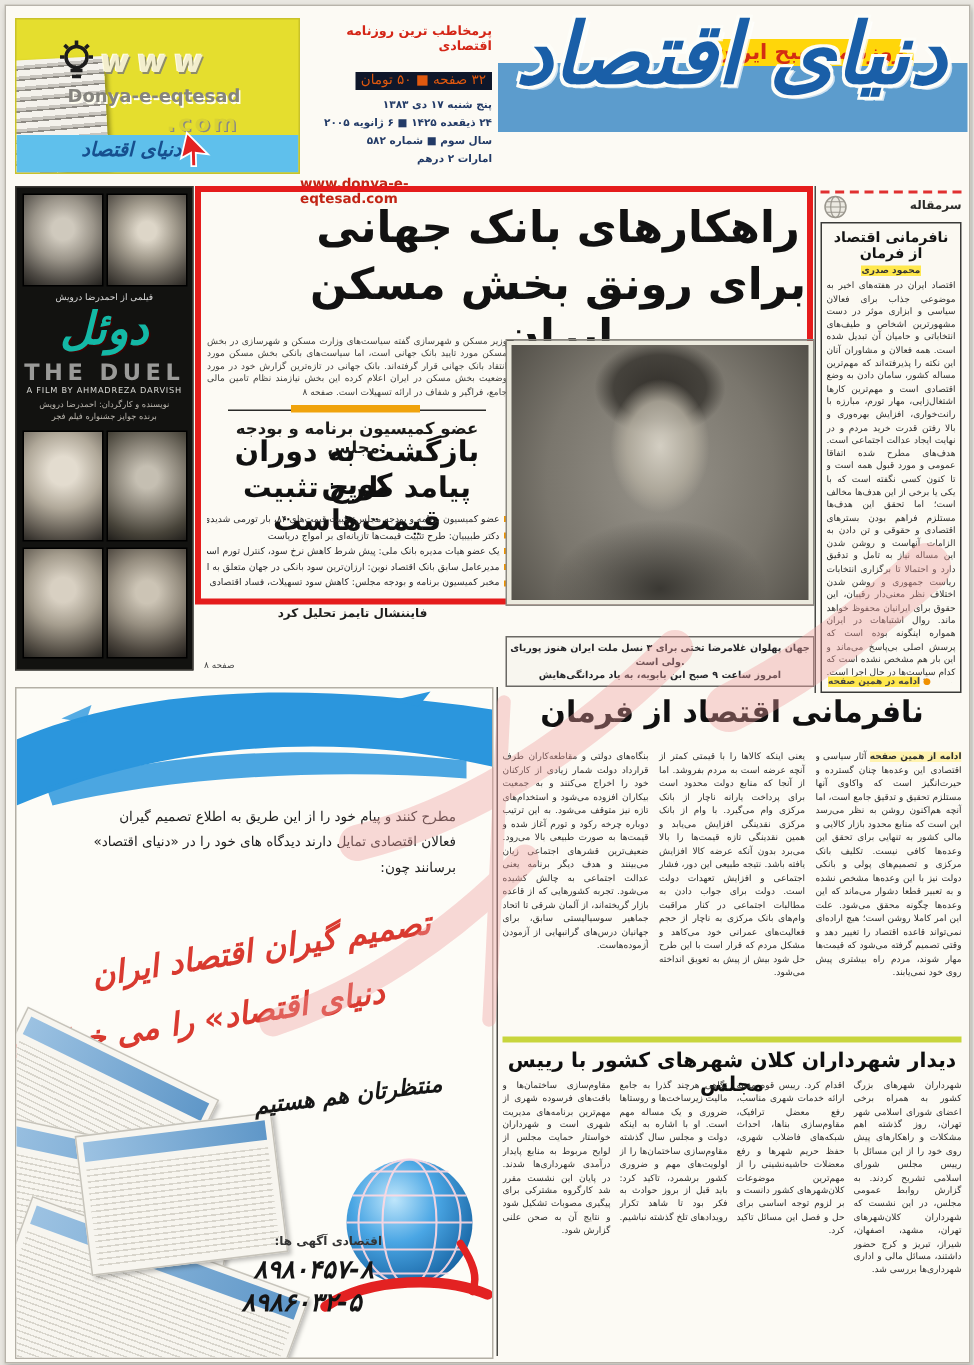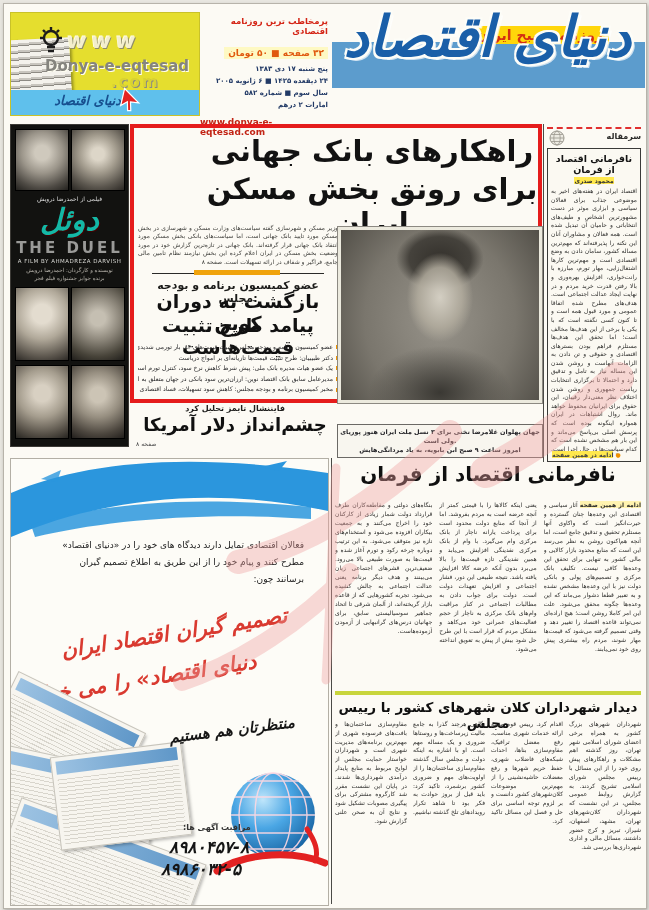--- a/index.html
+++ b/index.html
@@ -9,32 +9,32 @@
   .abs{position:absolute;}
   .vrule{position:absolute;width:1px;background:#4a4a46;}
 
   
   .webad{position:absolute;left:10px;top:12px;width:188px;height:102px;background:#e5de2e;overflow:hidden;border:1px solid #c9c229;}
   .papers-stack{position:absolute;left:-6px;top:26px;width:66px;height:76px;transform:rotate(-3deg);
     background:repeating-linear-gradient(178deg,#f4f2ec 0 4px,#c9c6bf 4px 6px,#8d8a83 6px 7px);
     box-shadow:2px 2px 3px rgba(0,0,0,.35);}
   .www{position:absolute;left:56px;top:16px;font-size:21px;font-weight:bold;letter-spacing:5px;color:#f3eecd;
     text-shadow:1px 1px 0 #8f8d6a,-1px -1px 0 #fffde0;transform:skewX(-8deg);}
-  .domain{position:absolute;left:34px;top:44px;width:152px;font-size:15px;font-weight:bold;color:#85847e;
+  .domain{position:absolute;left:34px;top:44px;width:152px;font-size:12px;font-weight:bold;color:#85847e;
     text-shadow:1px 1px 0 #fffef0;letter-spacing:0;}
   .tld{position:absolute;left:100px;top:60px;font-size:15px;font-weight:bold;color:#d9d232;
     text-shadow:1px 1px 0 #8a8a84;letter-spacing:2px;}
   .webad-strip{position:absolute;left:0;bottom:0;width:188px;height:25px;background:#5fc0ec;}
   .strip-logo{position:absolute;right:78px;top:3px;font-size:13px;font-weight:bold;font-style:italic;color:#174f8f;}
   .cursor-svg{position:absolute;left:104px;top:-6px;}
 
   
   .infocol{position:absolute;left:200px;top:16px;width:128px;height:100px;text-align:right;}
   .tagline{font-size:8.5px;font-weight:bold;color:#d42516;margin-bottom:5px;}
-  .chip{display:inline-block;background:#fef9c3;color:#e0590f;font-weight:bold;font-size:9px;padding:1px 4px;margin-bottom:4px;}
+  .chip{display:inline-block;background:#0f172a;color:#e0590f;font-weight:normal;font-size:9px;padding:1px 4px;margin-bottom:4px;}
   .iline{font-size:7px;font-weight:bold;color:#223a66;line-height:12px;}
   .site{font-size:9px;font-weight:bold;color:#c22415;margin-top:6px;text-align:left;}
 
   
   .masthead{position:absolute;left:330px;top:12px;width:315px;height:104px;}
   .mast-strip{position:absolute;left:2px;top:30px;width:313px;height:46px;background:#5c9ccd;}
   .mast-title{position:absolute;left:0;top:-8px;width:315px;text-align:center;font-size:56px;font-weight:bold;font-style:italic;
     color:#1a5fa8;text-shadow:-2px -2px 0 #fdfdf8,2px -2px 0 #fdfdf8,-2px 2px 0 #fdfdf8,2px 2px 0 #fdfdf8,3px 3px 0 rgba(255,255,255,.7);}
   .mast-badge{position:absolute;left:140px;top:14px;background:#ffd60a;color:#d42d12;font-size:14px;font-weight:bold;padding:1px 6px;}
 
@@ -198,21 +198,20 @@
     </div>
   </div>
 
   <div class="photo"></div>
   <div class="capbox">
     <div class="capline">جهان پهلوان غلامرضا تختی برای ۳ نسل ملت ایران هنوز پوریای ولی است.</div>
     <div class="capline">امروز ساعت ۹ صبح ابن بابویه، به یاد مردانگی‌هایش</div>
   </div>
 
   <div class="ftk">فایننشال تایمز تحلیل کرد</div>
-  <div class="fth">چشم‌انداز دلار آمریکا</div>
   <div class="ftp">صفحه ۸</div>
 
   <div class="ed-dash"></div>
   <svg class="ed-globe" width="16" height="16" viewBox="0 0 16 16">
     <circle cx="8" cy="8" r="7" fill="#eceae2" stroke="#9a978e" stroke-width="1"></circle>
     <ellipse cx="8" cy="8" rx="3.2" ry="7" fill="none" stroke="#9a978e" stroke-width=".8"></ellipse>
     <path d="M1 8h14M2.2 4.5h11.6M2.2 11.5h11.6" stroke="#9a978e" stroke-width=".8"></path>
   </svg>
   <div class="ed-label">سرمقاله</div>
   <div class="edbox">
@@ -223,22 +222,22 @@
   </div>
 
   <div class="adbox">
     <svg class="abs" style="left:0;top:0" width="317" height="120" viewBox="0 0 317 120">
       <path d="M0 34 C70 4 170 -8 317 14 L317 52 C200 26 90 40 0 78 Z" fill="#2b96dd"></path>
       <path d="M20 66 C90 44 180 36 300 48 L300 60 C190 52 90 62 24 78 Z" fill="#2b96dd" opacity=".85"></path>
       <path d="M250 8 l26 -6 -8 10 z" fill="#2b96dd"></path>
       <path d="M30 20 l20 -9 -4 12 z" fill="#2b96dd" opacity=".8"></path>
     </svg>
     <div class="ad-intro" dir="rtl">
+      <div>مطرح کنند و پیام خود را از این طریق به اطلاع تصمیم گیران</div>
       <div>فعالان اقتصادی تمایل دارند دیدگاه های خود را در «دنیای اقتصاد»</div>
-      <div>مطرح کنند و پیام خود را از این طریق به اطلاع تصمیم گیران</div>
       <div>برسانند چون:</div>
     </div>
     <div class="slogan" style="right:40px;top:162px">تصمیم گیران اقتصاد ایران</div>
     <div class="slogan" style="right:70px;top:210px">«دنیای اقتصاد» را می خوانند</div>
 
     <div class="paper" style="left:-22px;top:238px;width:140px;height:100px;transform:rotate(26deg)">
         <div class="mast"></div>
         <div class="lines"></div>
       </div>
     <div class="paper" style="left:-30px;top:300px;width:170px;height:115px;transform:rotate(12deg)">
@@ -268,21 +267,21 @@
       <circle cx="62" cy="48" r="42" fill="url(#gg)"></circle>
       <g stroke="#ffd9e2" stroke-width="1.4" fill="none" opacity=".9">
         <ellipse cx="62" cy="48" rx="18" ry="42"></ellipse>
         <ellipse cx="62" cy="48" rx="34" ry="42"></ellipse>
         <path d="M20 48h84M24 30h76M24 66h76M36 14h52M36 82h52"></path>
       </g>
       <path d="M6 104 C36 84 86 84 114 96" stroke="#e32222" stroke-width="7" fill="none" stroke-linecap="round"></path>
       <path d="M96 62 C104 74 108 84 104 94" stroke="#e32222" stroke-width="5" fill="none" stroke-linecap="round"></path>
     </svg>
 
-    <div class="org" dir="rtl">مراقبت آگهی ها:</div>
+    <div class="org" dir="rtl">اقتصادی آگهی ها:</div>
     <div class="ph" style="left:158px;top:378px" dir="ltr">۸۹۸۰۴۵۷-۸</div>
     <div class="ph" style="left:150px;top:400px" dir="ltr">۸۹۸۶۰۳۲-۵</div>
   </div>
 
   <div class="a2-title">نافرمانی اقتصاد از فرمان</div>
   <div class="a2-cols" dir="rtl">
     <div class="ncol"><span class="cont">ادامه از همین صفحه</span><span> آثار سیاسی و اقتصادی این وعده‌ها چنان گسترده و حیرت‌انگیز است که واکاوی آنها مستلزم تحقیق و تدقیق جامع است، اما آنچه هم‌اکنون روشن به نظر می‌رسد این است که منابع محدود بازار کالایی و مالی کشور به تنهایی برای تحقق این وعده‌ها کافی نیست. تکلیف بانک مرکزی و تصمیم‌های پولی و بانکی دولت نیز با این وعده‌ها مشخص نشده و به تعبیر قطعا دشوار می‌ماند که این وعده‌ها چگونه محقق می‌شود. علت این امر کاملا روشن است؛ هیچ اراده‌ای نمی‌تواند قاعده اقتصاد را تغییر دهد و وقتی تصمیم گرفته می‌شود که قیمت‌ها مهار شوند، مردم راه بیشتری پیش روی خود نمی‌یابند.</span></div>
     <div class="ncol">یعنی اینکه کالاها را با قیمتی کمتر از آنچه عرضه است به مردم بفروشد. اما از آنجا که منابع دولت محدود است برای پرداخت یارانه ناچار از بانک مرکزی وام می‌گیرد. با وام از بانک مرکزی نقدینگی افزایش می‌یابد و همین نقدینگی تازه قیمت‌ها را بالا می‌برد بدون آنکه عرضه کالا افزایش یافته باشد. نتیجه طبیعی این دور، فشار اجتماعی و افزایش تعهدات دولت است. دولت برای جواب دادن به مطالبات اجتماعی در کنار مراقبت وام‌های بانک مرکزی به ناچار از حجم فعالیت‌های عمرانی خود می‌کاهد و مشکل مردم که قرار است با این طرح حل شود بیش از پیش به تعویق انداخته می‌شود.</div>
     <div class="ncol">بنگاه‌های دولتی و مقاطعه‌کاران طرف قرارداد دولت شمار زیادی از کارکنان خود را اخراج می‌کنند و به جمعیت بیکاران افزوده می‌شود و استخدام‌های تازه نیز متوقف می‌شود. به این ترتیب دوباره چرخه رکود و تورم آغاز شده و قیمت‌ها به صورت طبیعی بالا می‌رود. ضعیف‌ترین قشرهای اجتماعی زیان می‌بینند و هدف دیگر برنامه یعنی عدالت اجتماعی به چالش کشیده می‌شود. تجربه کشورهایی که از قاعده بازار گریخته‌اند، از آلمان شرقی تا اتحاد جماهیر سوسیالیستی سابق، برای جهانیان درس‌های گرانبهایی از آزمودن آزموده‌هاست.</div>
   </div>

